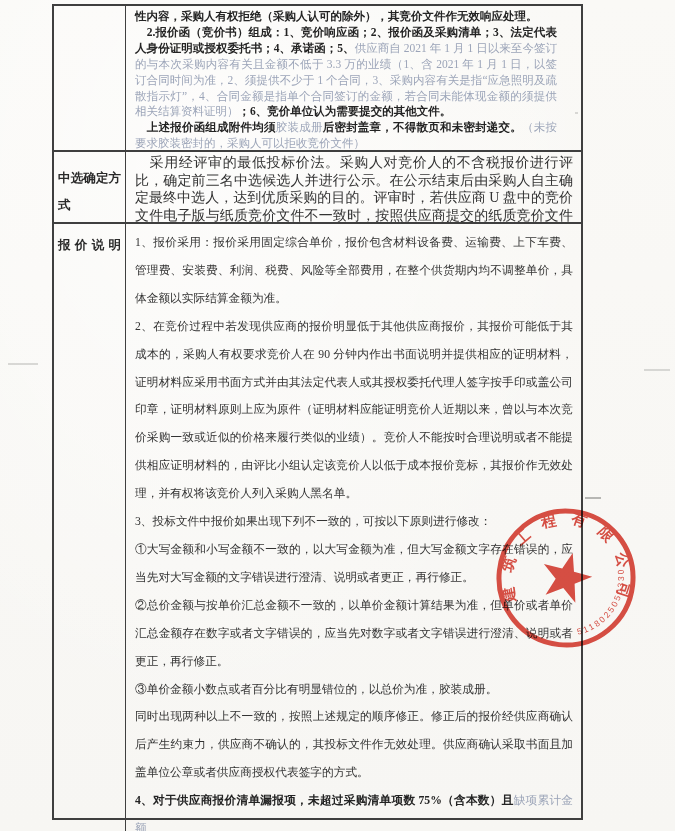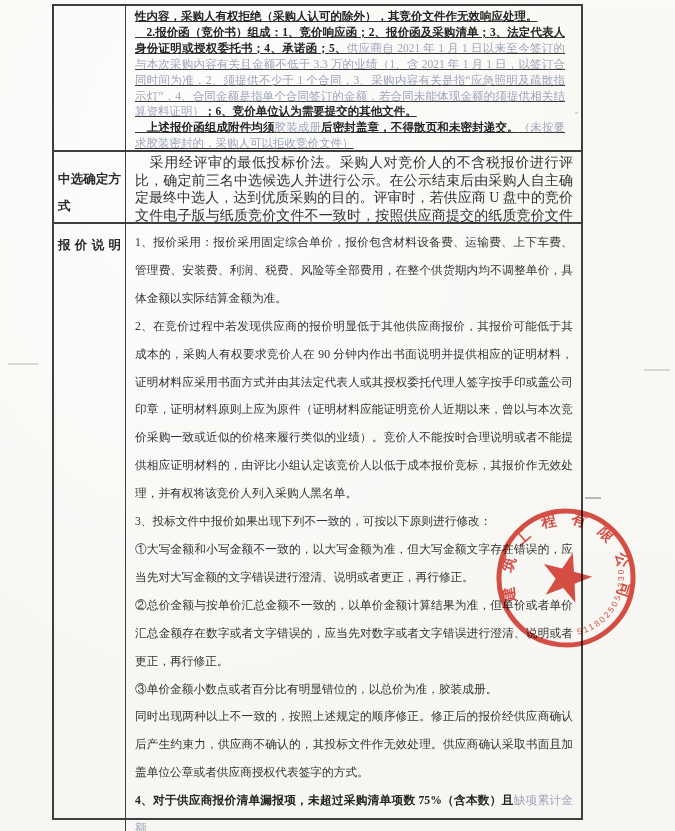--- a/index.html
+++ b/index.html
@@ -31,27 +31,27 @@
     width:72px;box-sizing:border-box;
     border-right:1.6px solid #3f3f3f;
     font-weight:bold;color:#2a2a2a;
     font-size:12.5px;
     padding:0 4px;
     text-align:justify;
     text-align-last:justify;
     line-height:27px;
     overflow:hidden;
   }
-  .r1 .label-cell{padding-top:14px;}
+  .r1 .label-cell{padding-top:14px;font-family:Liberation Mono, monospace;}
   .r2 .label-cell{padding-top:9px;line-height:24px;}
   .content-cell{
     flex:1;box-sizing:border-box;overflow:hidden;
     color:#333;
   }
-  .r0 .content-cell{padding:3px 16px 0 9px;text-decoration:underline;}
+  .r0 .content-cell{padding:3px 24px 0 9px;}
   .r1 .content-cell{padding:2px 8px 0 9px;}
   .r2 .content-cell{padding:5px 8px 0 9px;}
   .content-cell p{
     margin:0;
     text-align:justify;
   }
   .r0 .content-cell p{font-size:11.5px;line-height:15.9px;}
   .r1 .content-cell p{font-size:14px;line-height:17.5px;}
   .r2 .content-cell p{font-size:11.7px;line-height:27.9px;}
   .seg-b{font-weight:bold;color:#232323;}

